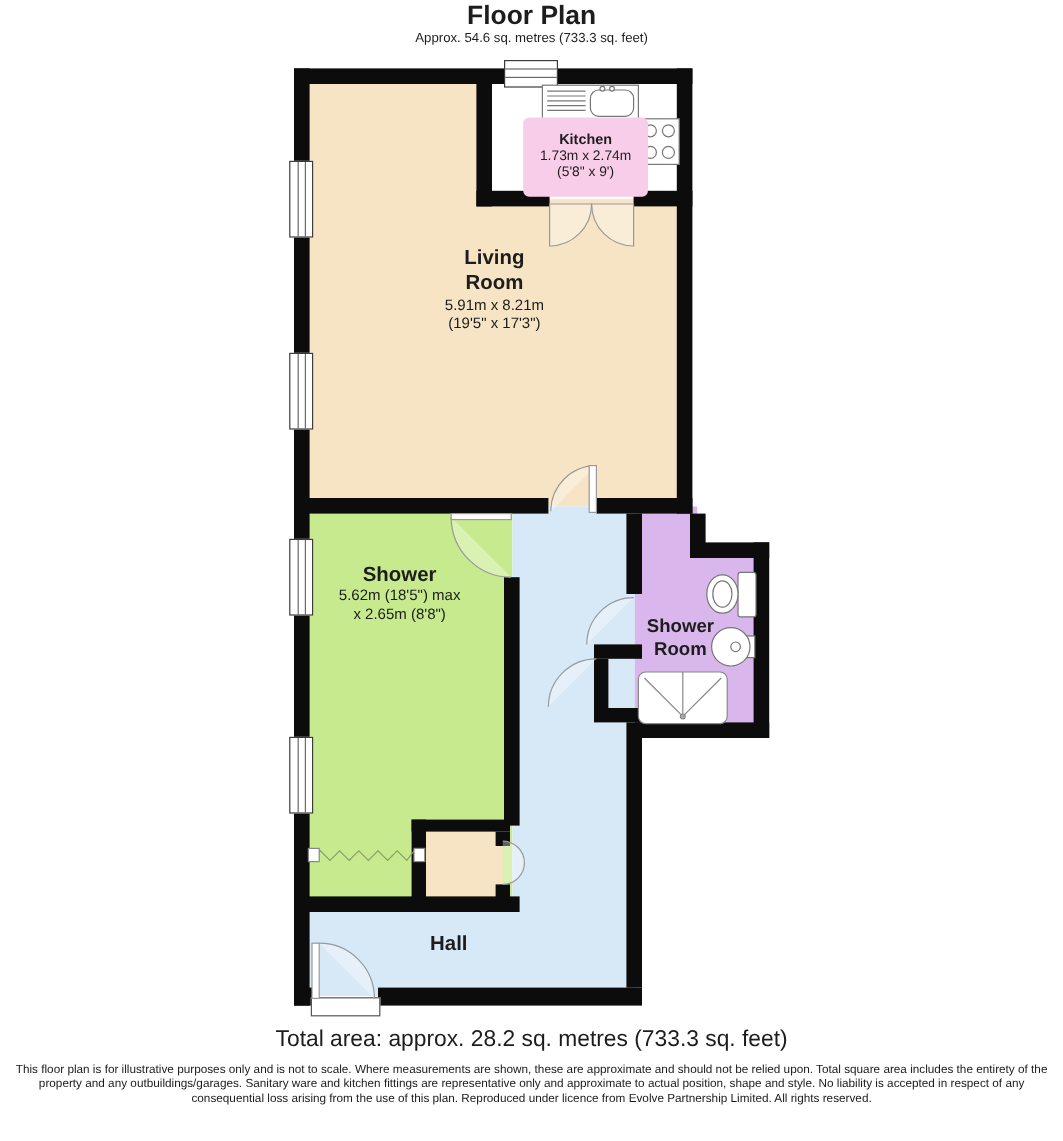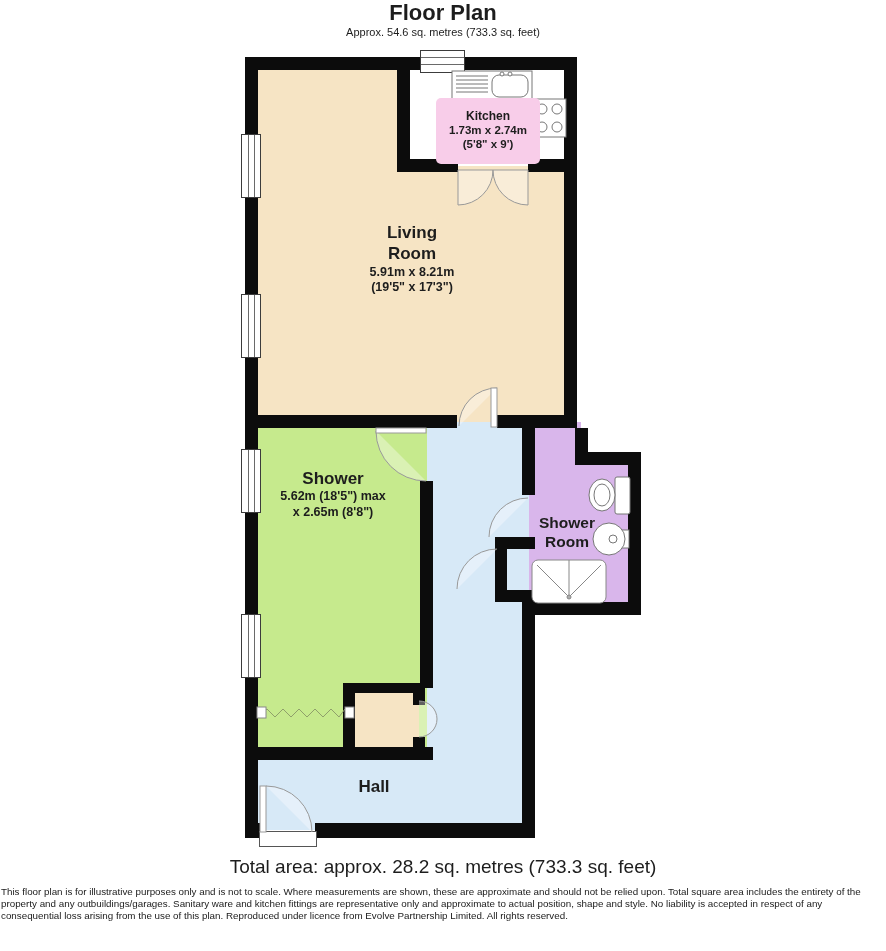--- a/index.html
+++ b/index.html
@@ -24,32 +24,32 @@
   .window{position:absolute;background:#fff;border:1.5px solid #3c3c3c;
           box-sizing:border-box;z-index:4;}
   .window .vl{position:absolute;top:0;bottom:0;width:1px;background:#6a6a6a;}
   .window .hl{position:absolute;left:0;right:0;height:1px;background:#6a6a6a;}
   
   svg.overlay{position:absolute;left:0;top:0;z-index:5;}
   
   .room-label{position:absolute;z-index:6;text-align:center;
               transform:translateX(-50%);white-space:nowrap;}
   .rname{font-weight:bold;font-size:17px;line-height:1.25;}
-  .rdims{font-size:12.5px;line-height:1.22;font-weight:bold;}
+  .rdims{font-size:12.5px;line-height:1.22;}
   .kitchen-box{position:absolute;z-index:6;left:436px;top:98px;width:104px;height:66px;
                background:#F8CDE9;border-radius:5px;text-align:center;
                display:flex;flex-direction:column;justify-content:center;}
   .kitchen-box .rname{font-size:12px;line-height:1.15;}
   .kitchen-box .rdims{font-size:11.5px;line-height:1.2;}
   .threshold{position:absolute;left:259px;top:831px;width:58px;height:16px;
              background:#fff;border:1px solid #555;box-sizing:border-box;z-index:4;}
   
   .total{position:absolute;top:856px;left:0;width:886px;text-align:center;
          font-size:19px;}
-  .disclaimer{position:absolute;top:886px;left:1px;width:884px;text-align:left;
+  .disclaimer{position:absolute;top:886px;left:1px;width:884px;text-align:center;
               font-size:9.8px;line-height:1.2;color:#1a1a1a;}
   .produced{position:absolute;top:958px;left:0;width:792px;text-align:center;
             font-size:9.8px;color:#1a1a1a;}
 </style>
 </head>
 <body>
 
 <div class="title">Floor Plan</div>
 <div class="subtitle">Approx. 54.6 sq. metres (733.3 sq. feet)</div>
 
@@ -185,21 +185,21 @@
     <rect x="345" y="707" width="9" height="11" fill="#fff" stroke="#888"></rect>
   </g>
 </svg>
 
 <div class="kitchen-box">
   <div class="rname">Kitchen</div>
   <div class="rdims">1.73m x 2.74m</div>
   <div class="rdims">(5'8" x 9')</div>
 </div>
 
-<div class="room-label" style="left:412px;top:222px;text-align:center;">
+<div class="room-label" style="left:412px;top:204px;text-align:center;">
   <div class="rname">Living</div>
   <div class="rname">Room</div>
   <div class="rdims">5.91m x 8.21m</div>
   <div class="rdims">(19'5" x 17'3")</div>
 </div>
 
 <div class="room-label" style="left:333px;top:468px;">
   <div class="rname">Shower</div>
   <div class="rdims">5.62m (18'5") max</div>
   <div class="rdims">x 2.65m (8'8")</div>

